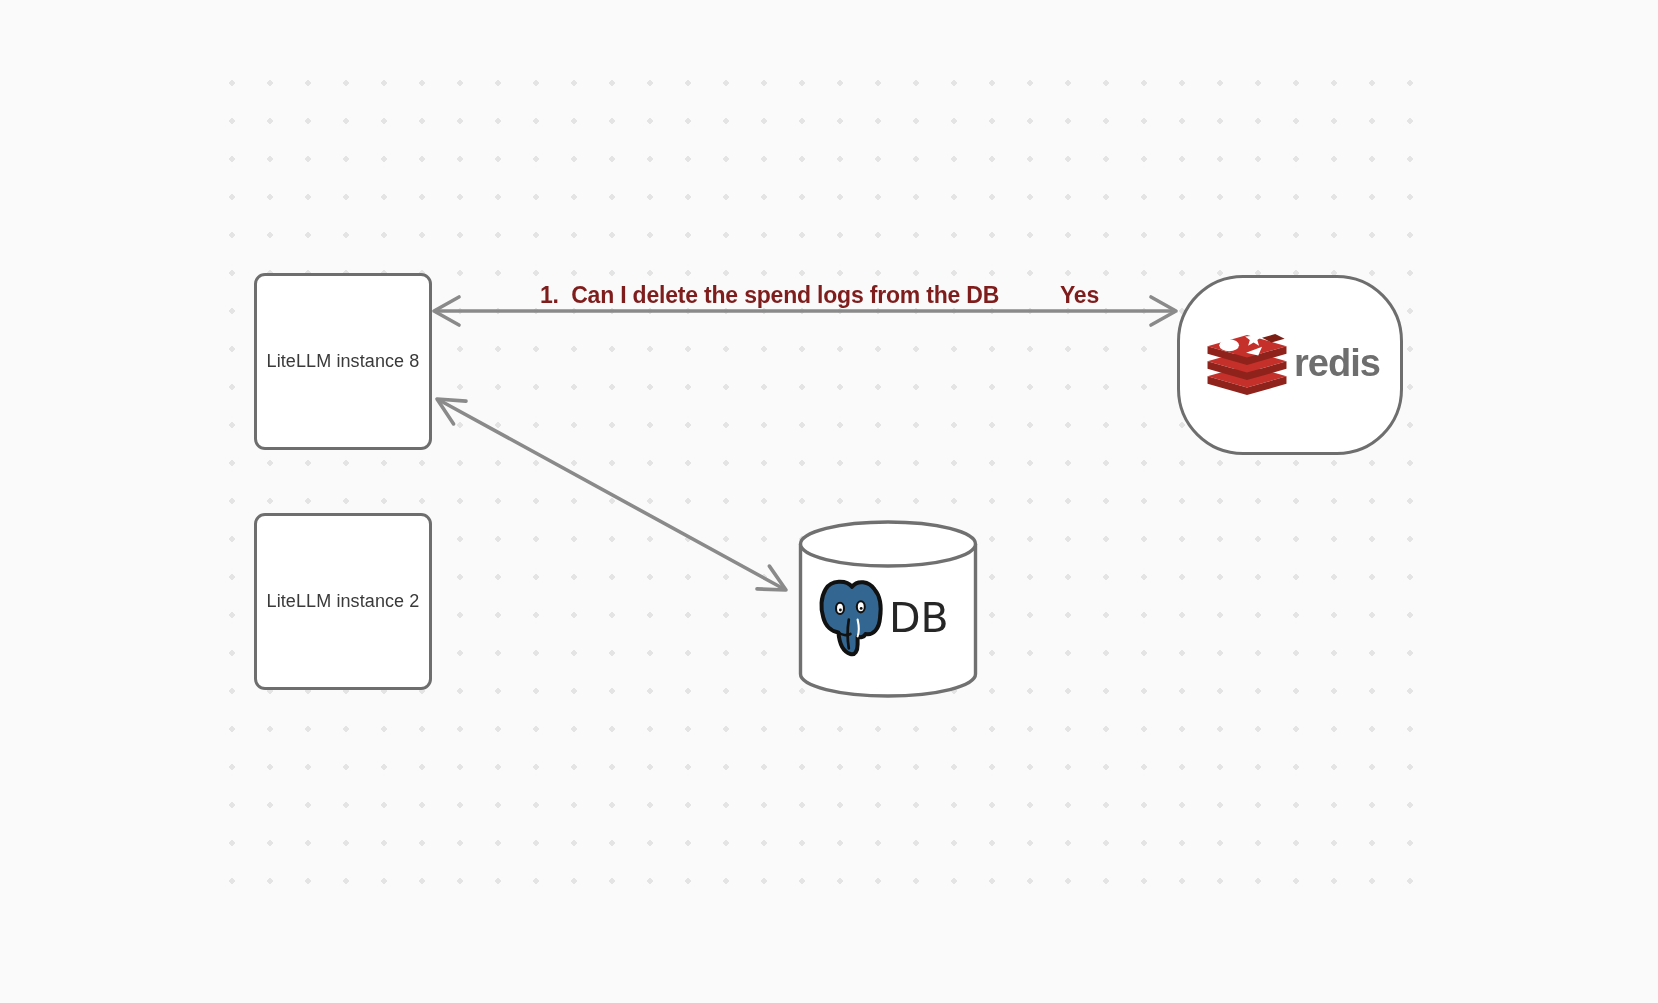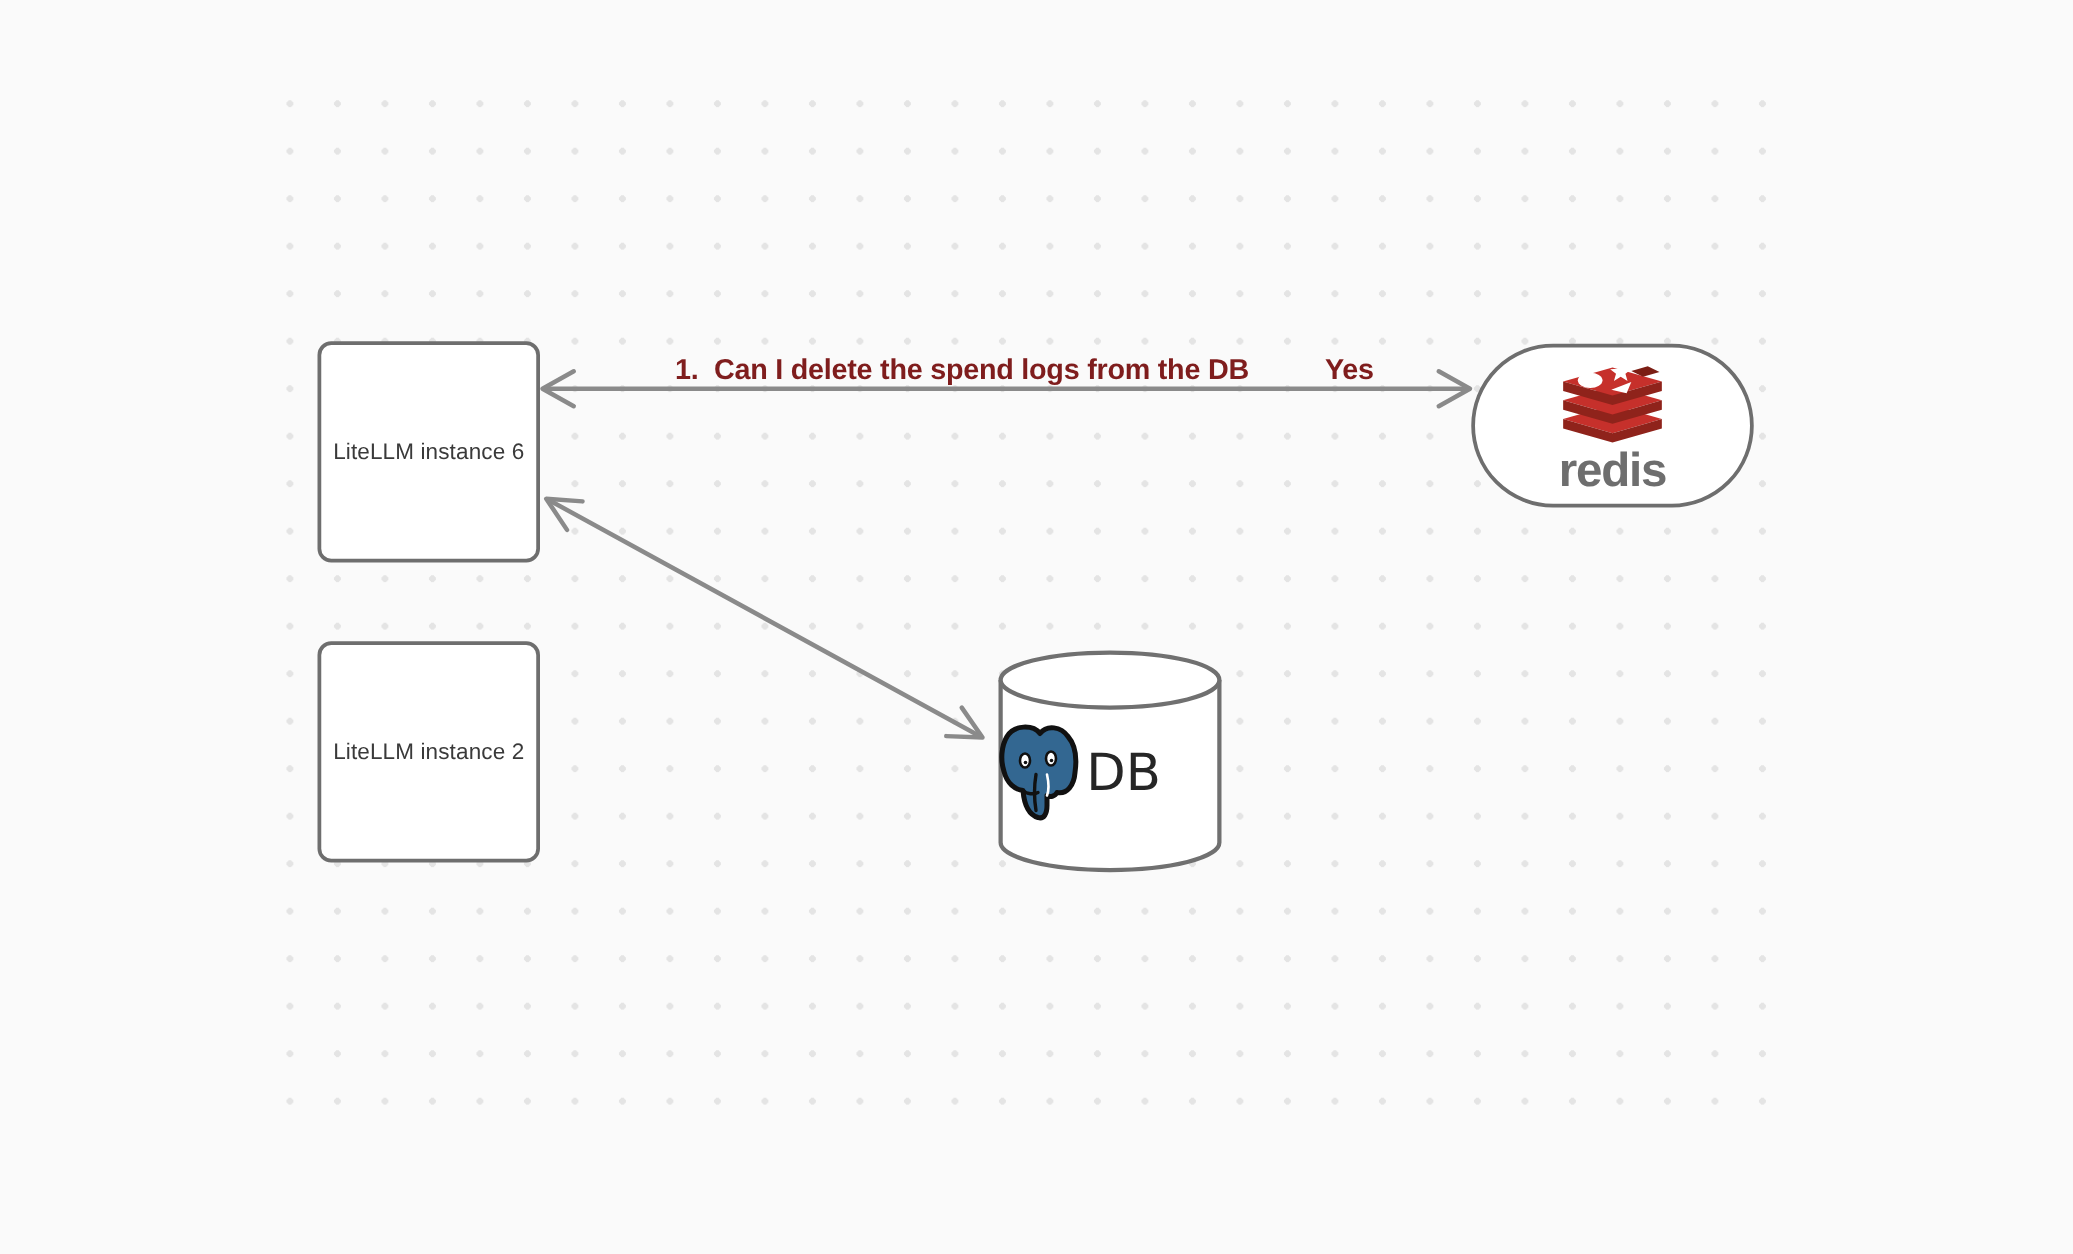--- a/index.html
+++ b/index.html
@@ -26,35 +26,35 @@
     background:#ffffff;
     border:3px solid #6e6e6e;
     border-radius:11px;
     display:flex;align-items:center;justify-content:center;
   }
   .inst-box .lbl{
     font-size:18px;color:#3a3a3a;letter-spacing:0.1px;
   }
   .redis-node{
     position:absolute;
-    left:1177px;top:275px;width:226px;height:131px;
+    left:1177px;top:275px;width:226px;height:180px;
     box-sizing:border-box;
     background:#ffffff;
     border:3px solid #6e6e6e;
     border-radius:66px;
-    display:flex;flex-direction:column;align-items:center;justify-content:center;
+    display:flex;align-items:center;justify-content:center;
   }
   .redis-word{
     font-size:38px;font-weight:700;color:#6e6e6e;
     letter-spacing:-1px;margin-top:-4px;line-height:1;
   }
   .cyl-wrap{position:absolute;left:794px;top:516px;width:188px;height:188px;}
   .cyl-wrap svg.cyl{position:absolute;left:0;top:0;}
   .cyl-content{
-    position:absolute;left:0;top:62px;
+    position:absolute;left:20px;top:62px;
     display:flex;align-items:center;
   }
   .db-label{
     font-family:"DejaVu Sans","Liberation Sans",sans-serif;
     font-size:41px;color:#262626;line-height:1;margin-left:-1px;
   }
   .arrow-label{
     position:absolute;
     font-size:23px;font-weight:700;color:#7f1d1d;
     letter-spacing:-0.2px;line-height:28px;
@@ -64,21 +64,21 @@
   .arrows-layer{position:absolute;left:0;top:0;pointer-events:none;}
 </style>
 </head>
 <body>
 
 <div class="canvas">
 
   <div class="dot-grid"></div>
 
   <div class="inst-box" style="top:273px;">
-    <span class="lbl">LiteLLM instance 6</span>
+    <span class="lbl">LiteLLM instance 8</span>
   </div>
   <div class="inst-box" style="top:513px;">
     <span class="lbl">LiteLLM instance 2</span>
   </div>
 
   <div class="redis-node">
     <svg width="94" height="76" viewBox="0 0 100 80" aria-hidden="true">
 
       <path d="M8 52 L50 40 L92 52 L50 64 Z" fill="#c6302b"></path>
       <path d="M8 52 L8 60 L50 72 L92 60 L92 52 L50 64 Z" fill="#8f231b"></path>

